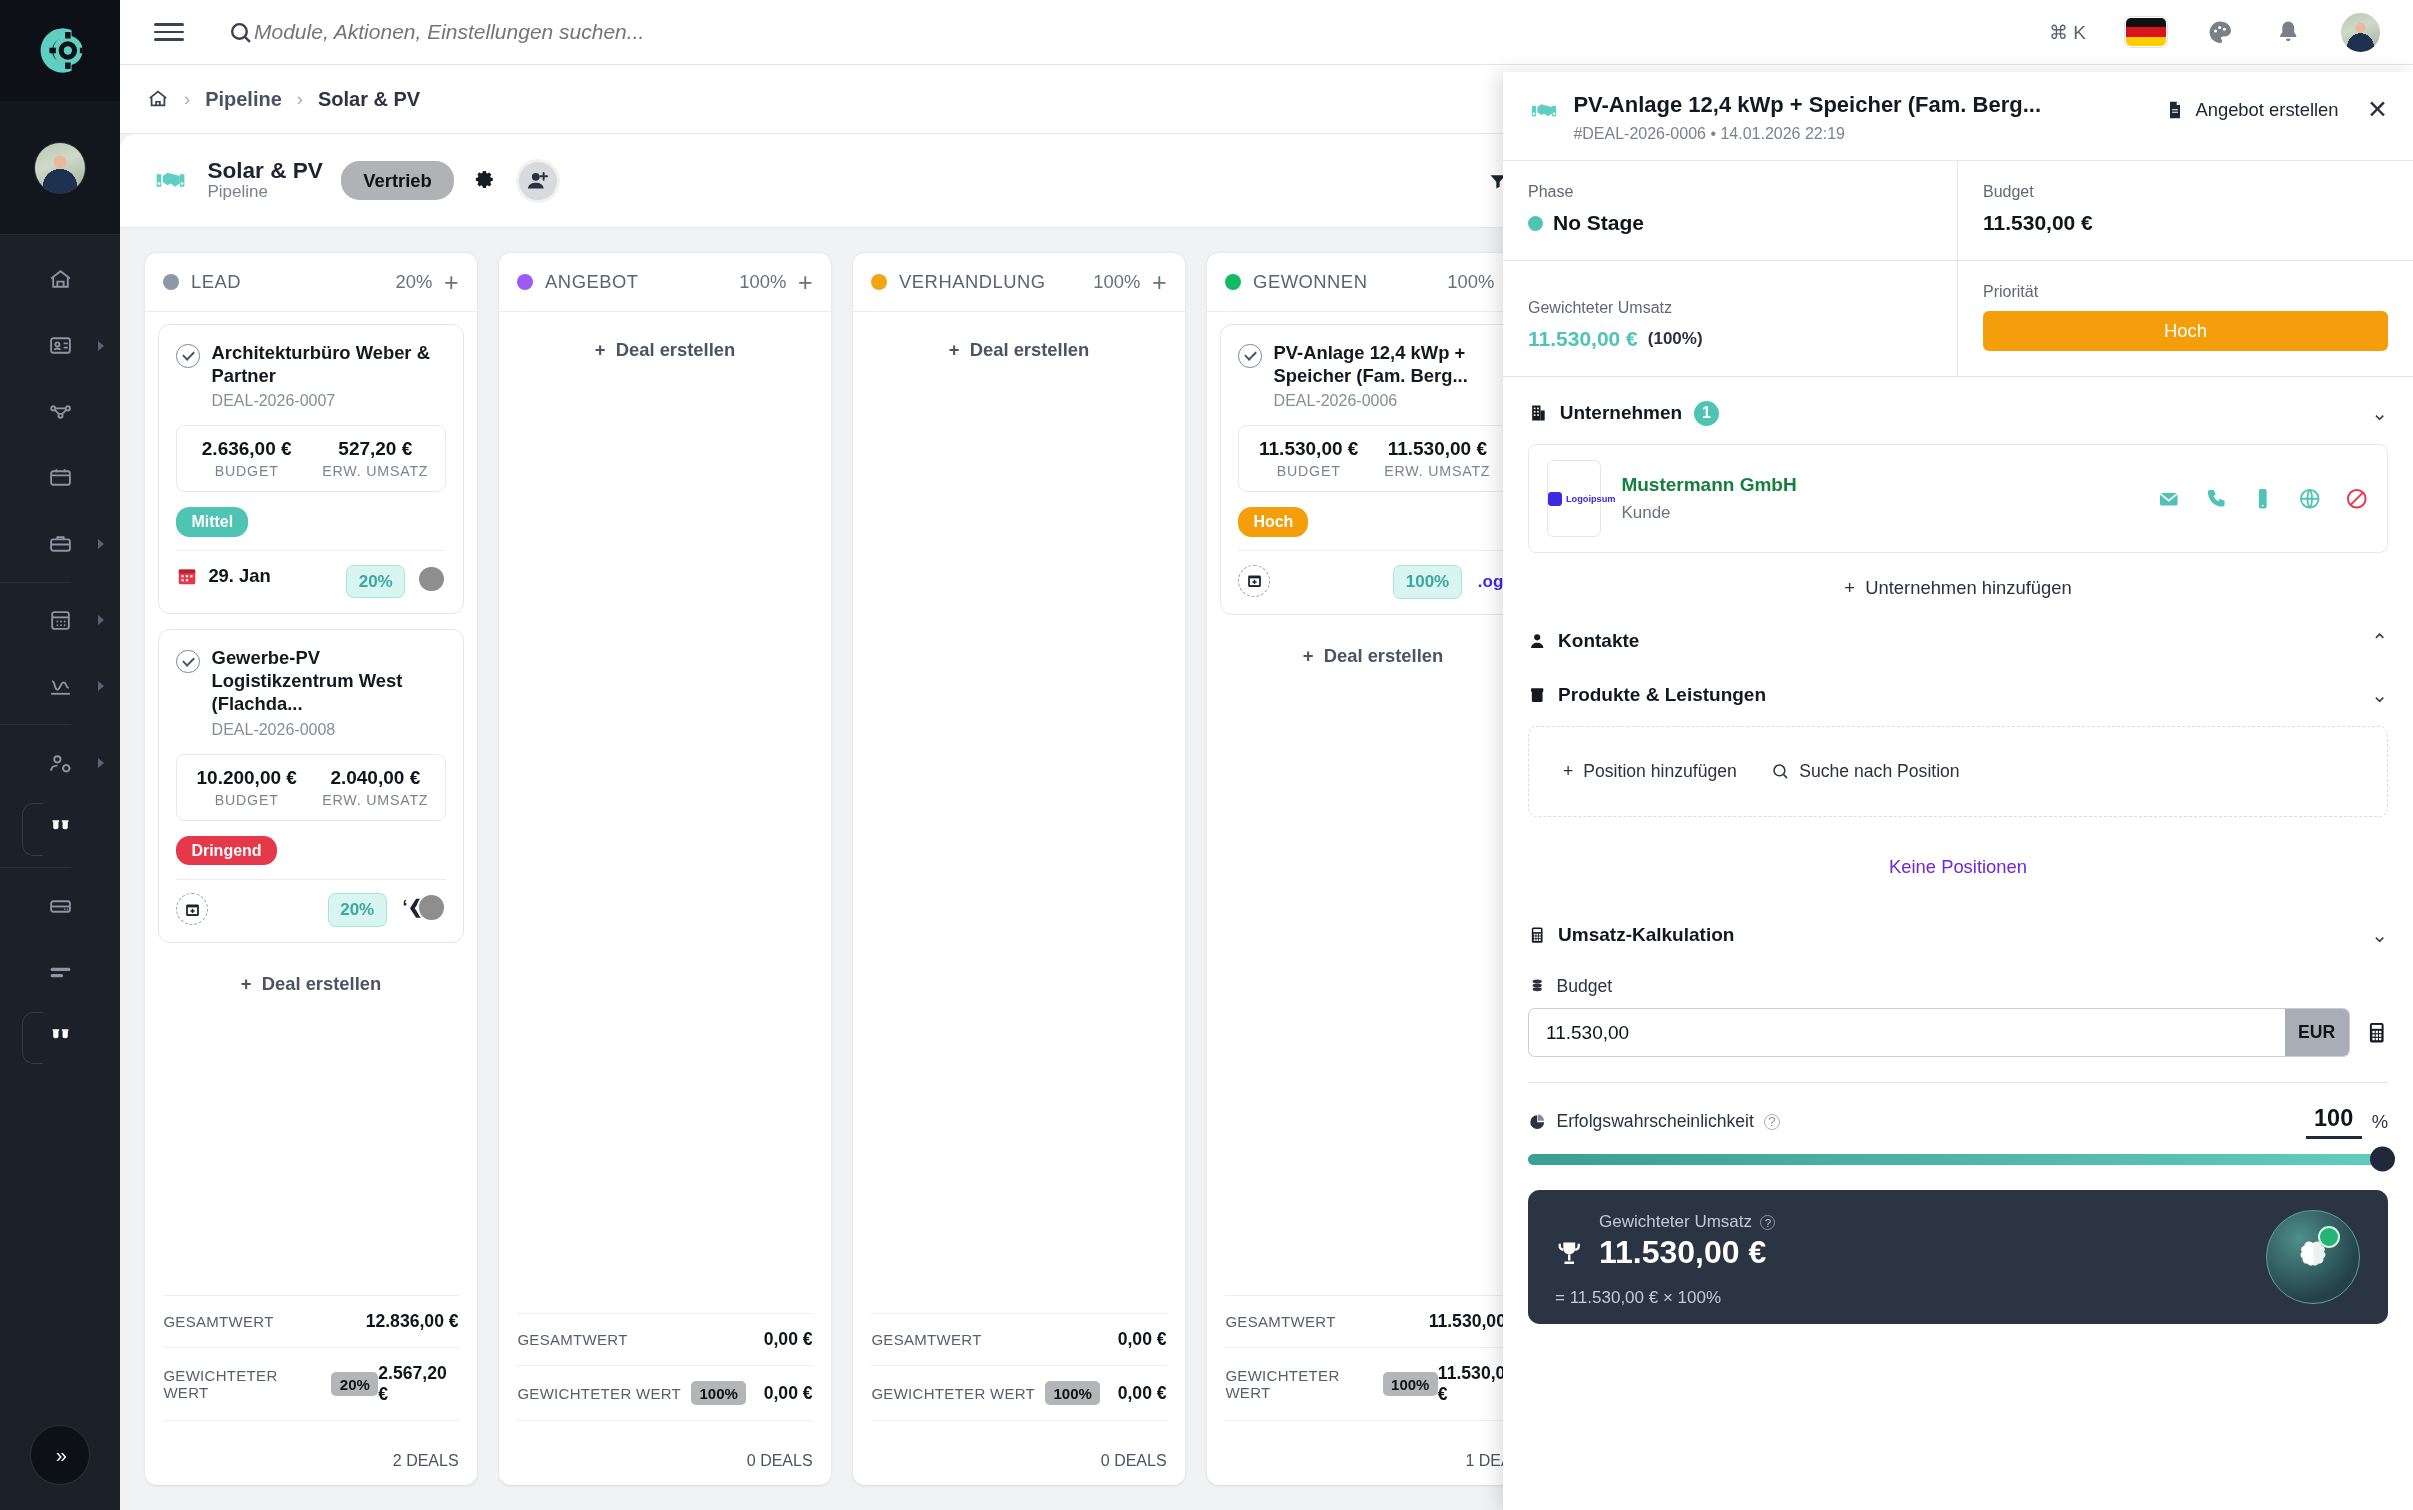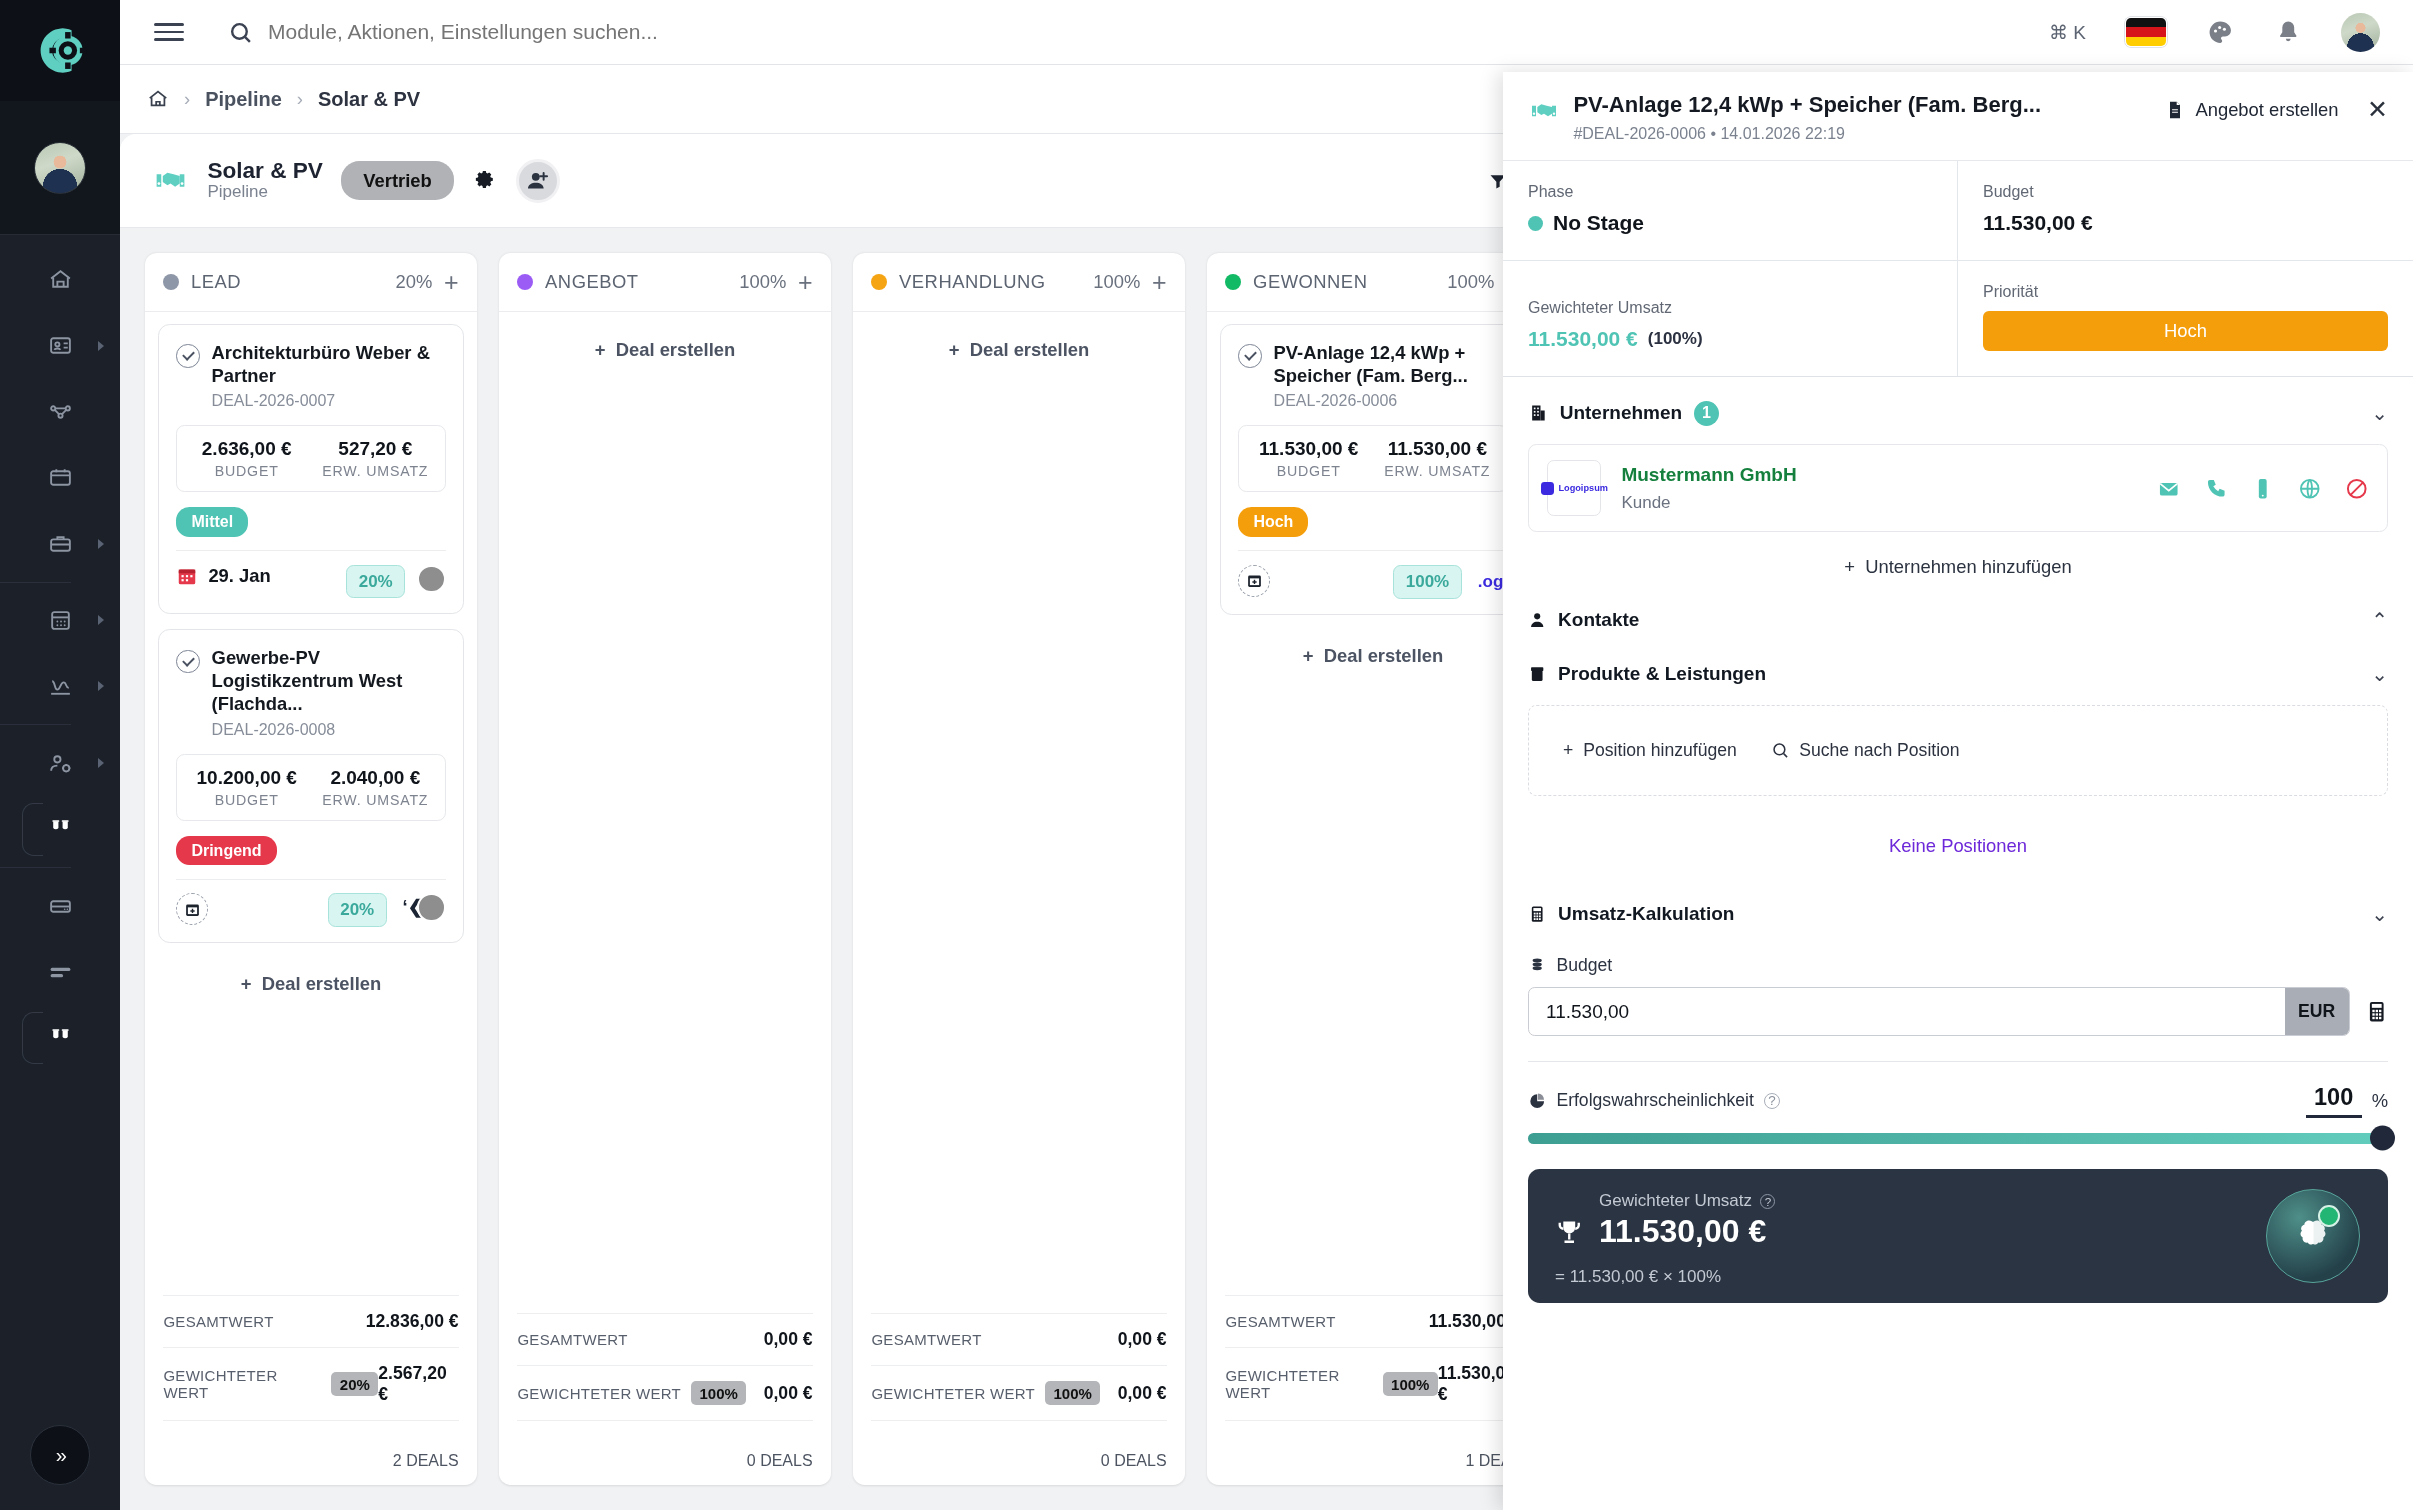--- a/index.html
+++ b/index.html
@@ -64,22 +64,23 @@
     position: absolute; left: 120px; top: 0; width: 2294px; height: 65px;
     background: #fff; border-bottom: 0.8px solid #e2e4e8;
     display: flex; align-items: center; z-index: 20;
   }
   .hamburger { width: 30px; margin-left: 34px; cursor: pointer; }
   .hamburger span { display: block; height: 2.5px; background: #3b4252; border-radius: 1.7px; margin: 5px 0; }
   .search-wrap { display: flex; align-items: center; margin-left: 44px; flex: 1; }
   .search-icon { width: 25px; height: 25px; }
   .search-input {
     border: none; outline: none; font-size: 21px; color: #8a909c;
-    margin-left: 15px; width: 503px; font-family: "Liberation Sans", sans-serif;
+    margin-left: 1px; width: 503px; font-family: "Liberation Sans", sans-serif;
     background: transparent;
+    font-style: italic;
   }
   .topbar-right { display: flex; align-items: center; gap: 39px; margin-right: 34px; }
   .kbd-hint { font-size: 19px; color: #5c6472; }
   .flag {
     width: 42px; height: 30px; border-radius: 5.9px; overflow: hidden;
     border: 1.7px solid #fff; box-shadow: 0 0 0 0.8px #d8dbe0;
     display: flex; flex-direction: column;
   }
   .flag i { display: block; flex: 1; }
   .flag .b { background: #111; } .flag .r { background: #d7141a; } .flag .y { background: #ffcd00; }
@@ -249,21 +250,21 @@
   .q-pct { color: #2b3140; font-size: 17px; font-weight: bold; }
   .prio-btn { background: #f59e0b; color: #fff; border-radius: 5.9px; text-align: center; font-size: 18.4px; padding: 9.2px 0; margin-top: 10px; }
 
   .panel-body { flex: 1; overflow: hidden; padding: 0 25px; }
   .sec-head { display: flex; align-items: center; gap: 11.7px; padding: 23.5px 0 6.7px 0; }
   .sec-title { font-size: 19px; font-weight: bold; color: #121821; }
   .sec-badge { background: #4fc4b4; color: #fff; font-size: 16px; font-weight: bold; border-radius: 50%; width: 25px; height: 25px; display: flex; align-items: center; justify-content: center; }
   .sec-chev { margin-left: auto; font-size: 20px; color: #3b4150; cursor: pointer; }
 
   .company-card { border: 0.8px solid #e5e7ea; border-radius: 8.4px; padding: 15px 18.4px; display: flex; align-items: center; margin-top: 11.7px; }
-  .company-logo { width: 54px; height: 56px; border: 0.8px solid #e3e5e8; border-radius: 6.7px; display: flex; align-items: center; justify-content: center; }
+  .company-logo { width: 54px; height: 77px; border: 0.8px solid #e3e5e8; border-radius: 6.7px; display: flex; align-items: center; }
   .logo-pill { display: flex; align-items: center; gap: 4.2px; font-size: 9.2px; color: #3b2ae0; font-weight: bold; }
   .logo-dot { width: 13.4px; height: 13.4px; border-radius: 3.4px; background: #3b2ae0; }
   .company-info { margin-left: 20px; }
   .company-name { font-size: 19px; font-weight: bold; color: #15803d; }
   .company-type { font-size: 17px; color: #6b7280; margin-top: 6.7px; }
   .company-actions { margin-left: auto; display: flex; align-items: center; gap: 23.5px; }
   .ca-icon { width: 23.5px; height: 23.5px; cursor: pointer; }
   .add-company { text-align: center; font-size: 18.4px; color: #2b3240; padding: 23.5px 0 6.7px 0; cursor: pointer; }
 
   .dashed-box {

